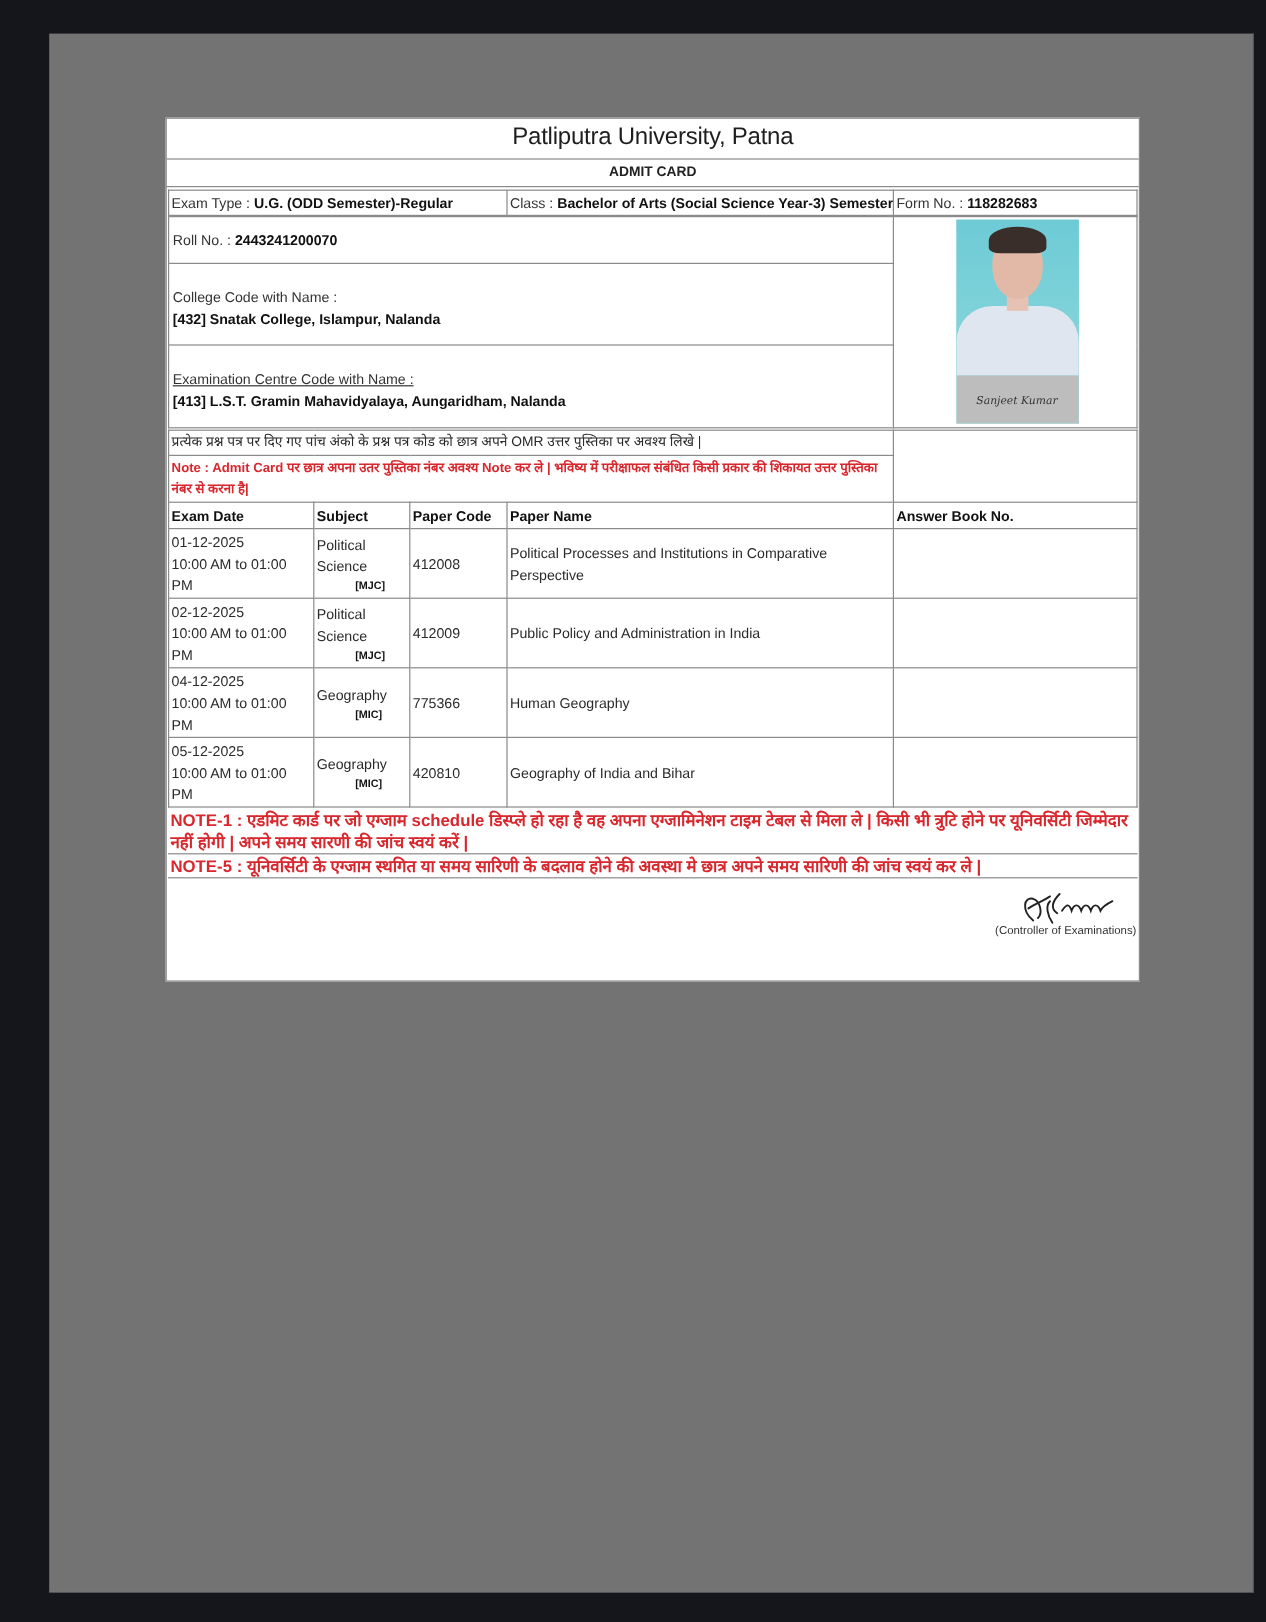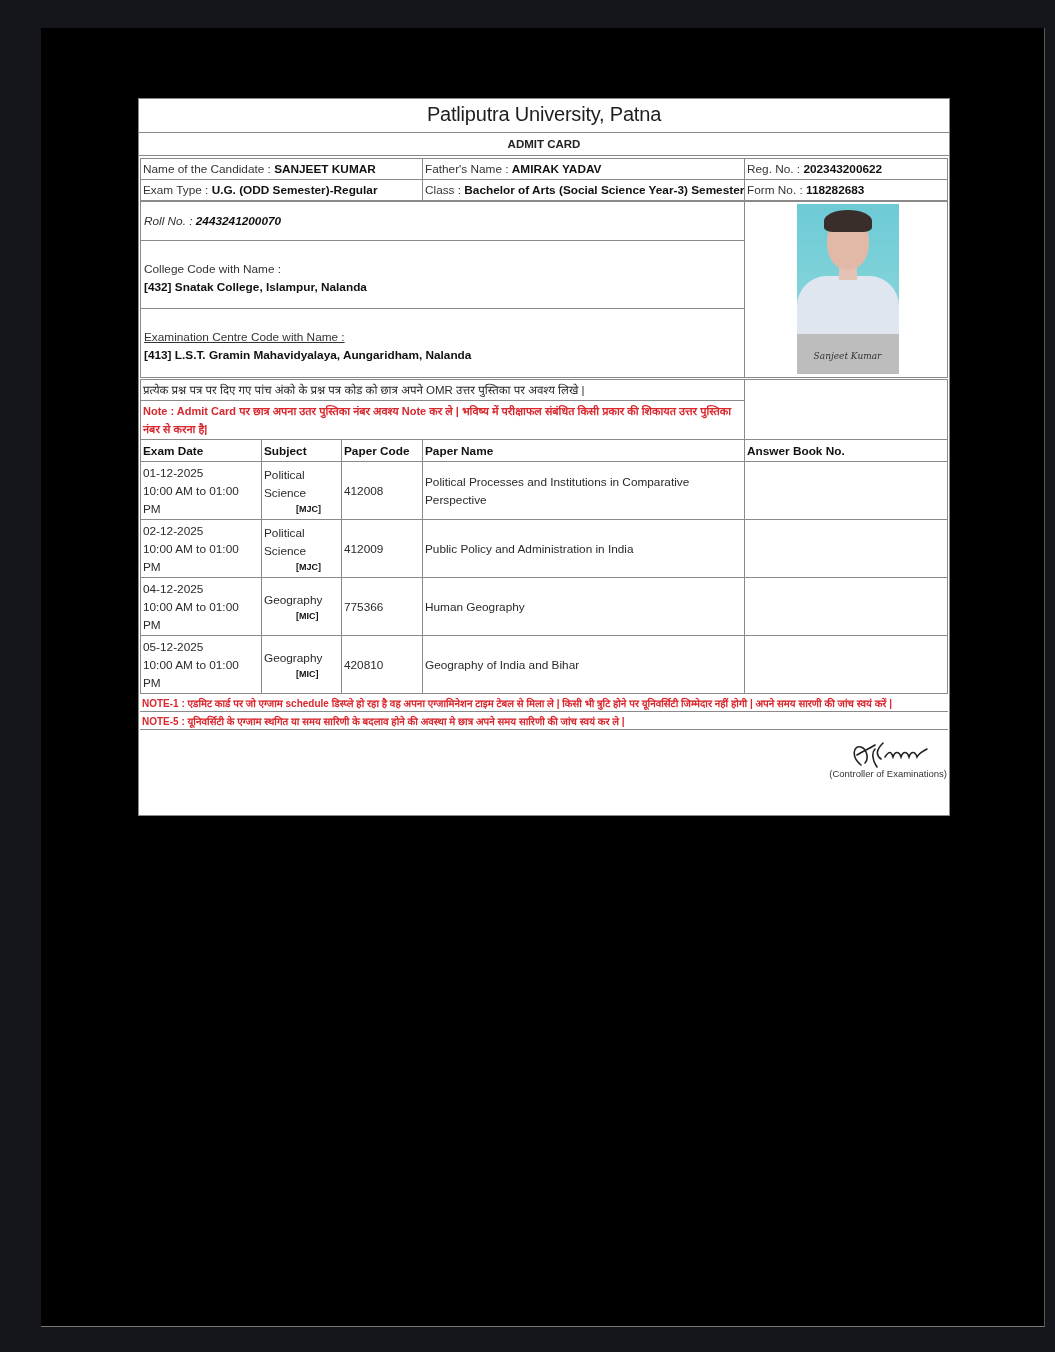--- a/index.html
+++ b/index.html
@@ -3,21 +3,21 @@
 <meta charset="utf-8">
 <style>
   html, body { margin:0; padding:0; }
   body {
     width:1055px; height:1352px; background:#14161b; position:relative;
     font-family:"Liberation Sans", "DejaVu Sans", sans-serif; color:#1a1a1a;
     overflow:hidden;
   }
   .page {
     position:absolute; left:41px; top:28px; width:1003px; height:1298px;
-    background:#000000; border-bottom:1px solid #777; border-right:1px solid #555;
+    background:#737373; border-bottom:1px solid #777; border-right:1px solid #555;
   }
   .card {
     position:absolute; left:97px; top:70px; width:810px;
     border:1px solid #8a8a8a; background:#fff;
   }
   .title {
     text-align:center; font-size:20px; font-weight:500; height:33px; line-height:30px;
     border-bottom:1px solid #8a8a8a; color:#1e1e1e; letter-spacing:-0.2px;
   }
   .subtitle {
@@ -41,62 +41,57 @@
   .photo .head { position:absolute; left:30px; top:12px; width:42px; height:54px; background:#e2b9a6; border-radius:45% 45% 48% 48%; }
   .photo .hair { position:absolute; left:27px; top:6px; width:48px; height:22px; background:#3a2e2a; border-radius:50% 50% 20% 20%; }
   .photo .neck { position:absolute; left:42px; top:62px; width:18px; height:14px; background:#e5c2b3; }
   .photo .sig-strip { position:absolute; left:0; right:0; bottom:0; height:40px; background:#bdbdbd; }
   .photo .sig-text { position:absolute; left:0; right:0; bottom:13px; text-align:center; font-family:"DejaVu Serif", serif; font-style:italic; font-size:9px; color:#333; }
   .hindi { font-size:11.5px; color:#2a2a2a; padding:3px 3px; }
   .red { color:#d9272e; font-weight:bold; font-size:11px; line-height:18px; padding:2px 3px; }
   .sched th { font-weight:bold; color:#111; height:21px; padding-left:2px;margin-top:32px; }
   .sched td { line-height:18px; padding:1px 2px; vertical-align:middle; }
   .tag { font-size:9px; font-weight:bold; color:#111; display:block; line-height:14px;padding-left:32px; }
-  .notes td { color:#d9272e; font-weight:bold; font-size:10px; height:17px; padding-left:2px; border-left:none; border-right:none; }
+  .notes td { color:#d9272e; font-weight:bold; font-size:14px; height:17px; padding-left:2px; border-left:none; border-right:none; }
   .notes tr:first-child td { border-top:none; }
   .sign-area { position:relative; height:85px; }
   .signature { position:absolute; right:10px; top:7px; width:92px; height:36px; }
   .controller { position:absolute; right:2px; top:38px; font-size:9.5px; color:#333; }
 </style>
 </head>
 <body>
 
 <div class="page">
   <div class="card">
     <div class="title">Patliputra University, Patna</div>
     <div class="subtitle">ADMIT CARD</div>
 
     <table class="inner info">
       <colgroup>
           <col style="width:282px">
           <col style="width:322px">
           <col>
         </colgroup>
       <tbody>
-          <tr>
-        <td><span class="lbl">Name of the Candidate : </span><span class="val">SANJEET KUMAR</span></td>
-        <td><span class="lbl">Father's Name : </span><span class="val">AMIRAK YADAV</span></td>
-        <td><span class="lbl">Reg. No. : </span><span class="val">202343200622</span></td>
-      </tr>
       <tr>
         <td><span class="lbl">Exam Type : </span><span class="val">U.G. (ODD Semester)-Regular</span></td>
         <td style="white-space:nowrap;overflow:hidden;"><span class="lbl">Class : </span><span class="val">Bachelor of Arts (Social Science Year-3) Semester-V</span></td>
         <td><span class="lbl">Form No. : </span><span class="val">118282683</span></td>
       </tr>
     </tbody>
       </table>
 
     <table class="inner info-block" style="margin-top:0;">
       <colgroup>
           <col style="width:604px">
           <col>
         </colgroup>
       <tbody>
           <tr>
-        <td style="height:37px;font-style:italic;"><span class="lbl">Roll No. : </span><span class="val">2443241200070</span></td>
+        <td style="height:37px;"><span class="lbl">Roll No. : </span><span class="val">2443241200070</span></td>
         <td rowspan="3" class="photo-cell">
           <div class="photo">
             <div class="bg"></div>
             <div class="shirt"></div>
             <div class="neck"></div>
             <div class="head"></div>
             <div class="hair"></div>
             <div class="sig-strip"></div>
             <div class="sig-text">Sanjeet Kumar</div>
           </div>

